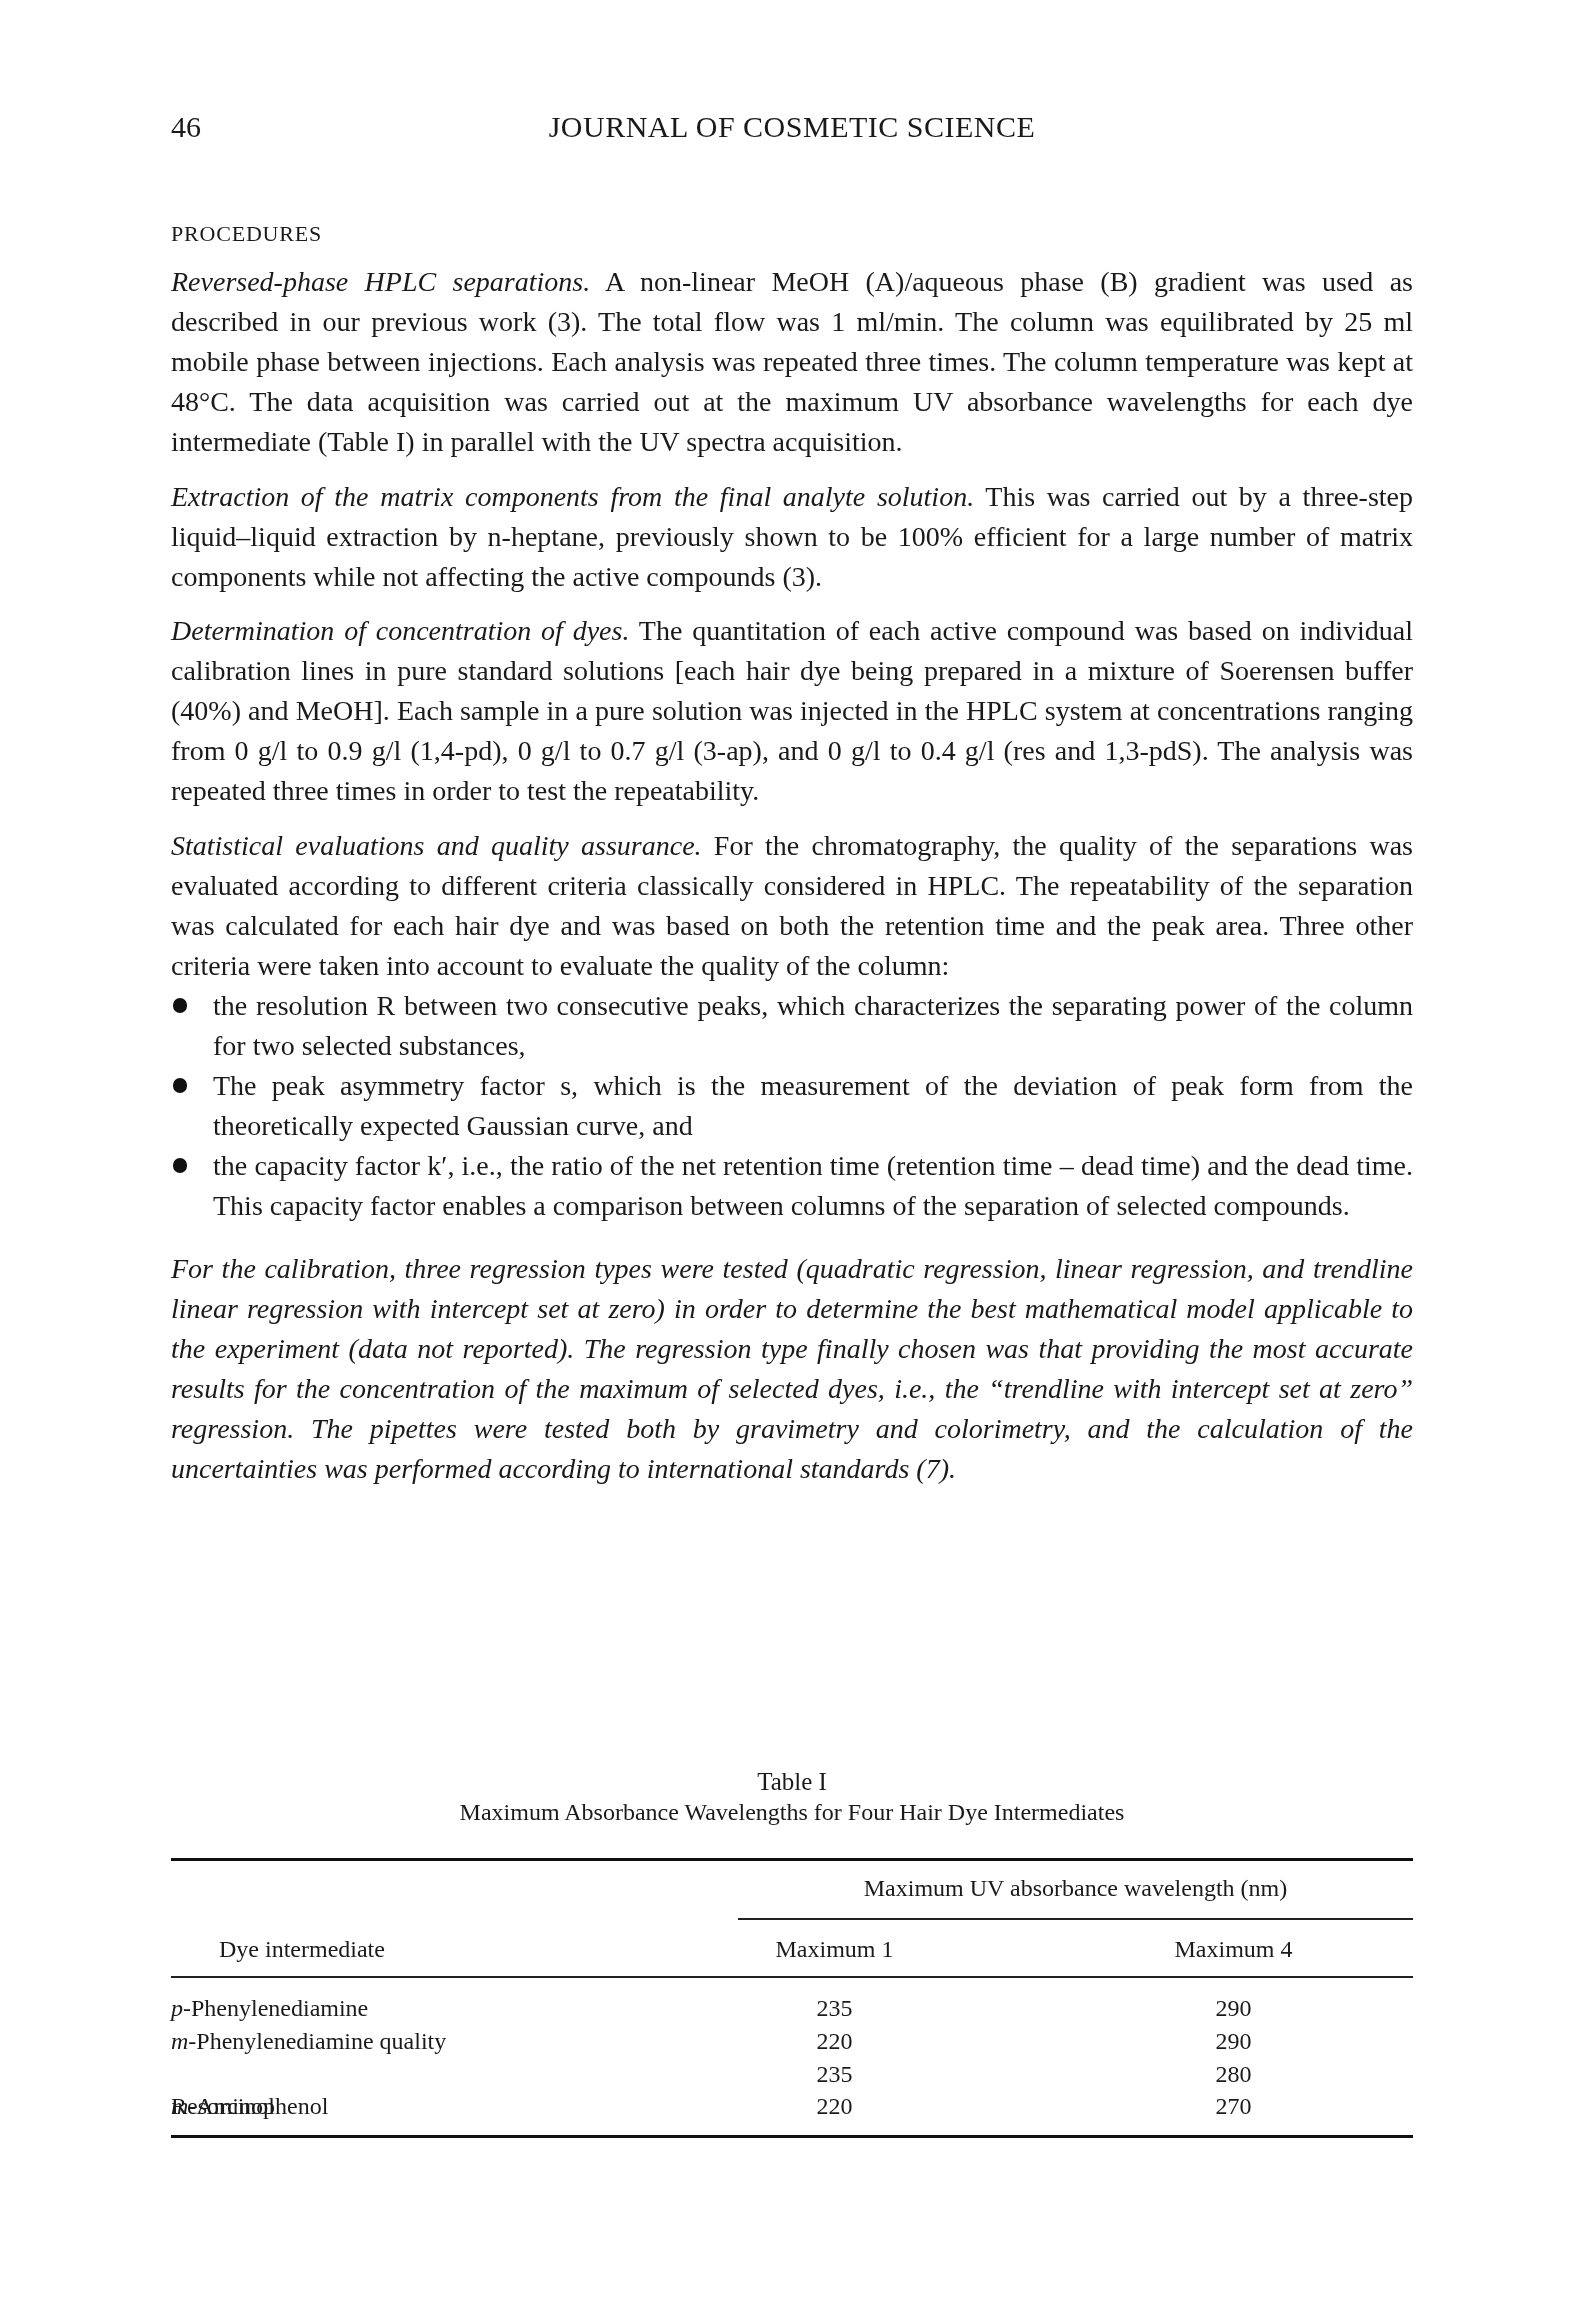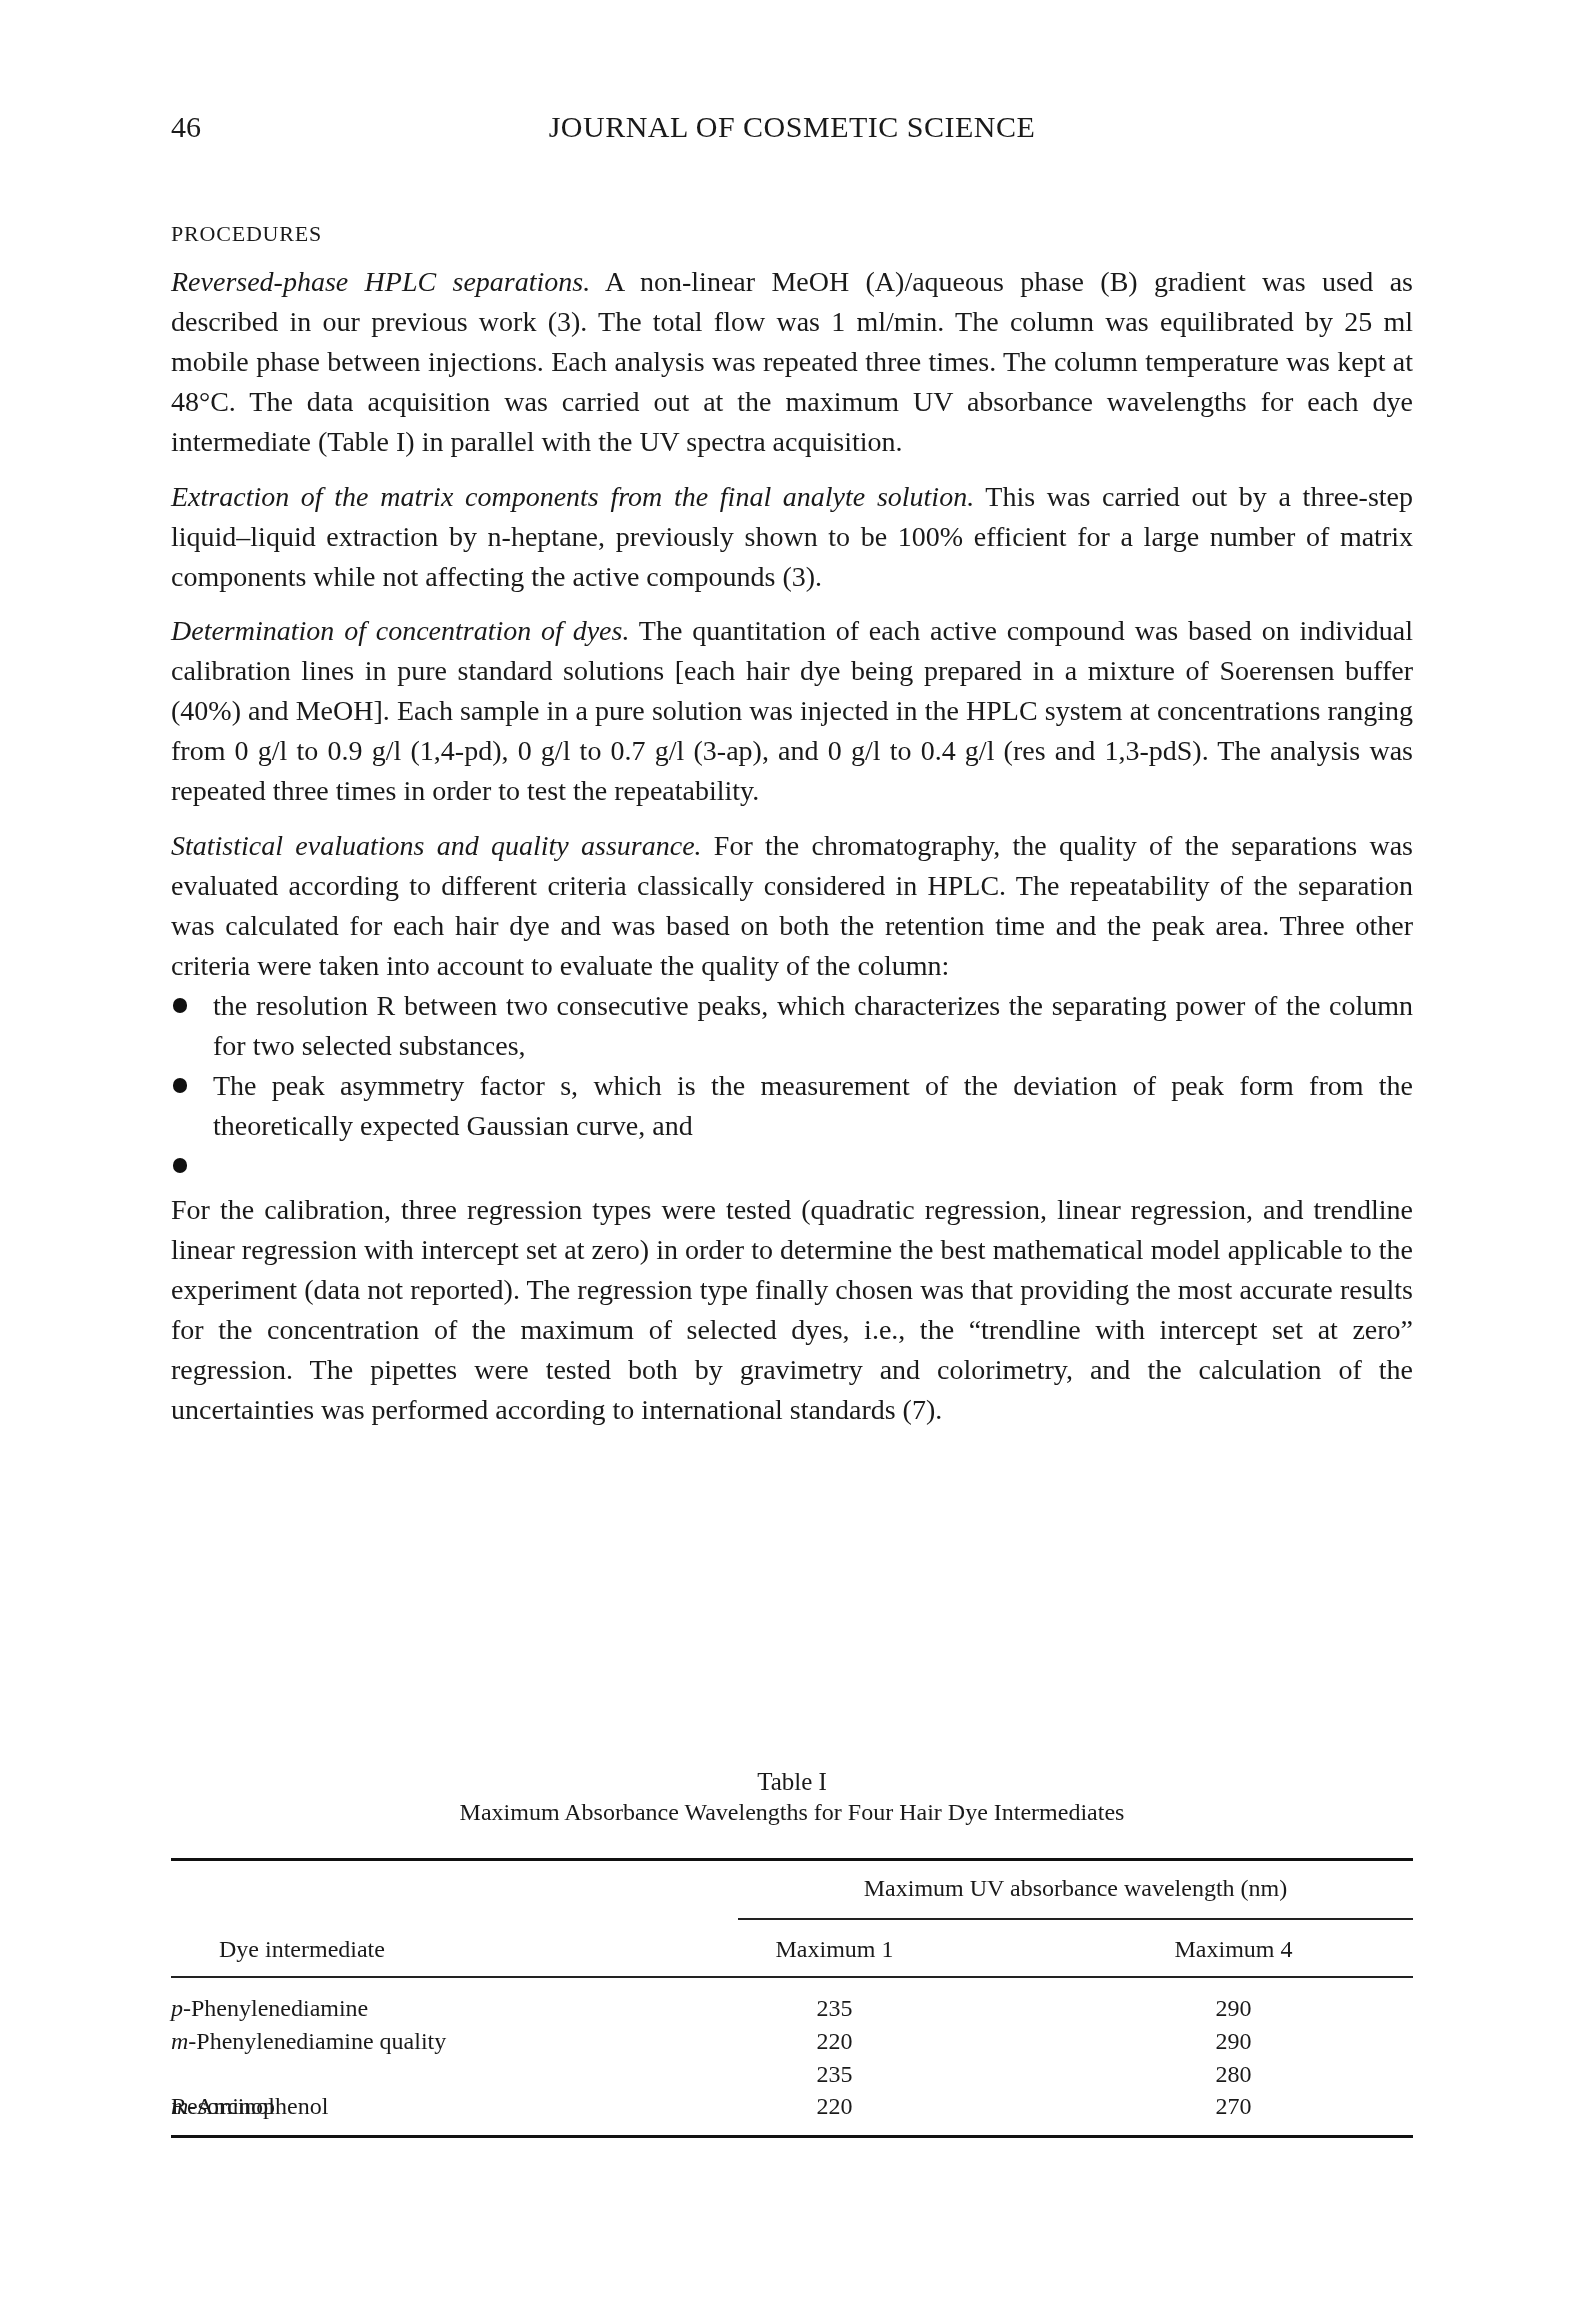--- a/index.html
+++ b/index.html
@@ -5,21 +5,21 @@
   html, body { margin: 0; padding: 0; background: #ffffff; }
   body { width: 1584px; height: 2322px; position: relative; overflow: hidden;
          font-family: "Liberation Serif", "DejaVu Serif", serif; color: #1a1a1a; }
   .page { position: absolute; left: 171px; top: 0; width: 1242px; }
   .running-head { position: absolute; top: 110px; left: 0; width: 1242px; height: 42px; font-size: 30px; font-family: Liberation Serif, serif; }
   .page-num { position: absolute; left: 0; top: 0; }
   .journal-title { position: absolute; left: 0; width: 100%; text-align: center; top: 0; letter-spacing: 0.5px; }
   .section-head { position: absolute; top: 221px; left: 0; font-size: 22px; letter-spacing: 0.8px; }
   .body { position: absolute; top: 262px; left: 0; width: 1242px; font-size: 28px; line-height: 40px; text-align: justify; }
   .body p { margin: 0 0 14.5px 0; }
-  .body p.gap { margin-top: 44px; }
+  .body p.gap { margin-top: 23px; font-style: italic; }
   .runin { font-style: italic; }
   ul.bullets { list-style: none; margin: 0; padding: 0; }
   ul.bullets li { position: relative; padding-left: 42px; }
   ul.bullets li .dot { position: absolute; left: 1.9px; top: 12.6px; width: 14.5px; height: 14.5px; border-radius: 50%; background: #111; }
   .table-wrap { position: absolute; top: 1767px; left: 0; width: 1242px; font-size: 24px; }
   .tbl-label { text-align: center; font-size: 25px; line-height: 29px; }
   .tbl-caption { text-align: center; font-size: 24px; line-height: 33px; }
   .rule-thick { position: absolute; left: 0; width: 1242px; height: 2.9px; background: #111; }
   .rule-thin { position: absolute; height: 1.9px; background: #222; }
   .cell { position: absolute; white-space: nowrap; }
@@ -49,21 +49,21 @@
     </p>
     <p>
       <span class="runin">Determination of concentration of dyes.</span><span> The quantitation of each active compound was based on individual calibration lines in pure standard solutions [each hair dye being prepared in a mixture of Soerensen buffer (40%) and MeOH]. Each sample in a pure solution was injected in the HPLC system at concentrations ranging from 0 g/l to 0.9 g/l (1,4-pd), 0 g/l to 0.7 g/l (3-ap), and 0 g/l to 0.4 g/l (res and 1,3-pdS). The analysis was repeated three times in order to test the repeatability.</span>
     </p>
     <p style="margin-bottom:0">
       <span class="runin">Statistical evaluations and quality assurance.</span><span> For the chromatography, the quality of the separations was evaluated according to different criteria classically considered in HPLC. The repeatability of the separation was calculated for each hair dye and was based on both the retention time and the peak area. Three other criteria were taken into account to evaluate the quality of the column:</span>
     </p>
     <ul class="bullets">
       <li><span class="dot"></span><span>the resolution R between two consecutive peaks, which characterizes the separating power of the column for two selected substances,</span></li>
       <li><span class="dot"></span><span>The peak asymmetry factor s, which is the measurement of the deviation of peak form from the theoretically expected Gaussian curve, and</span></li>
-      <li><span class="dot"></span></li>
+      <li><span class="dot"></span><span>the capacity factor k′, i.e., the ratio of the net retention time (retention time – dead time) and the dead time. This capacity factor enables a comparison between columns of the separation of selected compounds.</span></li>
     </ul>
     <p class="gap">For the calibration, three regression types were tested (quadratic regression, linear regression, and trendline linear regression with intercept set at zero) in order to determine the best mathematical model applicable to the experiment (data not reported). The regression type finally chosen was that providing the most accurate results for the concentration of the maximum of selected dyes, i.e., the “trendline with intercept set at zero” regression. The pipettes were tested both by gravimetry and colorimetry, and the calculation of the uncertainties was performed according to international standards (7).</p>
   </div>
 
   <div class="table-wrap">
     <div class="tbl-label">Table I</div>
     <div class="tbl-caption">Maximum Absorbance Wavelengths for Four Hair Dye Intermediates</div>
 
     <div class="rule-thick" style="top:91px"></div>
 

